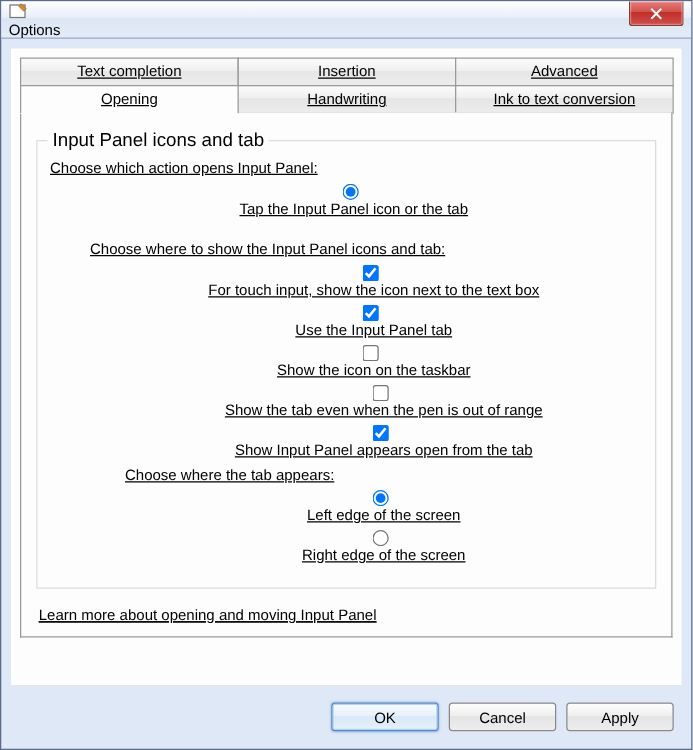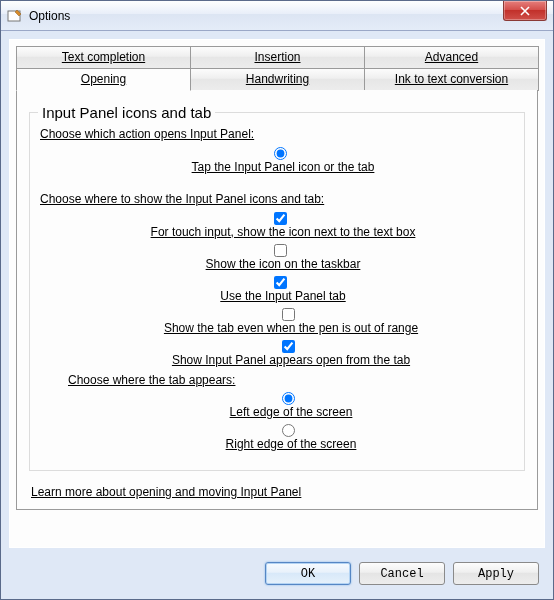--- a/index.html
+++ b/index.html
@@ -10,23 +10,24 @@
   display: flex; flex-direction: column;
   font-size: 12px;
   color: #000;
 }
 
 
 .titlebar {
   height: 30px;
   background: linear-gradient(to bottom, #fdfefe, #e8eef9 45%, #dce5f3 46%, #e4ecf8);
   border-bottom: 1px solid #9aa7c7;
-  display: flex; align-items: center;
+  display: flex; 
   padding-left: 6px;
   position: relative;
+  flex-direction: column;
 }
 .titlebar .icon {
   width: 16px; height: 16px; margin-right: 6px;
   display:flex; align-items:center; justify-content:center;
 }
 .titlebar .title { font-size: 12px; }
 .close-btn {
   position: absolute; top: 0; right: 6px;
   width: 44px; height: 20px;
   background: linear-gradient(to bottom, #e57f7c, #d4504c 45%, #c12e28 46%, #cf4f49);
@@ -109,21 +110,20 @@
   padding: 14px 14px 14px 0;
   display: flex; justify-content: flex-end; gap: 8px;
 }
 .btn {
   width: 86px; height: 23px;
   font-size: 12px;
   border: 1px solid #8a8a8a;
   border-radius: 3px;
   background: linear-gradient(to bottom, #fdfdfd, #efefef 45%, #e4e4e4 46%, #ededed);
   cursor: default;
-  font-family: Liberation Mono, monospace;
 }
 .btn.primary {
   border: 1px solid #5586c4;
   box-shadow: 0 0 0 1px #b3d3f3 inset, 0 0 2px #7ab0e6;
   background: linear-gradient(to bottom, #f7fbff, #e8f1fb 45%, #d7e8f9 46%, #e6f1fb);
 }
 
 input[type=radio], input[type=checkbox] { width:13px; height:13px; }
 .linkwrap { margin: 14px 0 0 2px; }
 </style>
@@ -163,33 +163,33 @@
         <div class="legend">Input Panel icons and tab</div>
 
         <div class="sect">
           <div class="prompt">Choose which action opens Input Panel:</div>
           <label class="opt">
             <input type="radio" name="openact" checked="" style="">
             <span>Tap the Input Panel icon or the tab</span>
           </label>
         </div>
 
-        <div class="sect" style="margin-top:18px;">
+        <div class="sect" style="margin-top:18px;margin-left:32px;">
           <div class="prompt">Choose where to show the Input Panel icons and tab:</div>
           <label class="opt">
             <input type="checkbox" checked="" style="">
             <span>For touch input, show the icon next to the text box</span>
           </label>
           <label class="opt">
+            <input type="checkbox" checked="" style="">
+            <span>Use the Input Panel tab</span>
+          </label>
+          <label class="opt">
             <input type="checkbox" style="">
             <span>Show the icon on the taskbar</span>
-          </label>
-          <label class="opt">
-            <input type="checkbox" checked="" style="">
-            <span>Use the Input Panel tab</span>
           </label>
 
           <label class="opt sub">
             <input type="checkbox" style="">
             <span>Show the tab even when the pen is out of range</span>
           </label>
           <label class="opt sub">
             <input type="checkbox" checked="" style="">
             <span>Show Input Panel appears open from the tab</span>
           </label>

